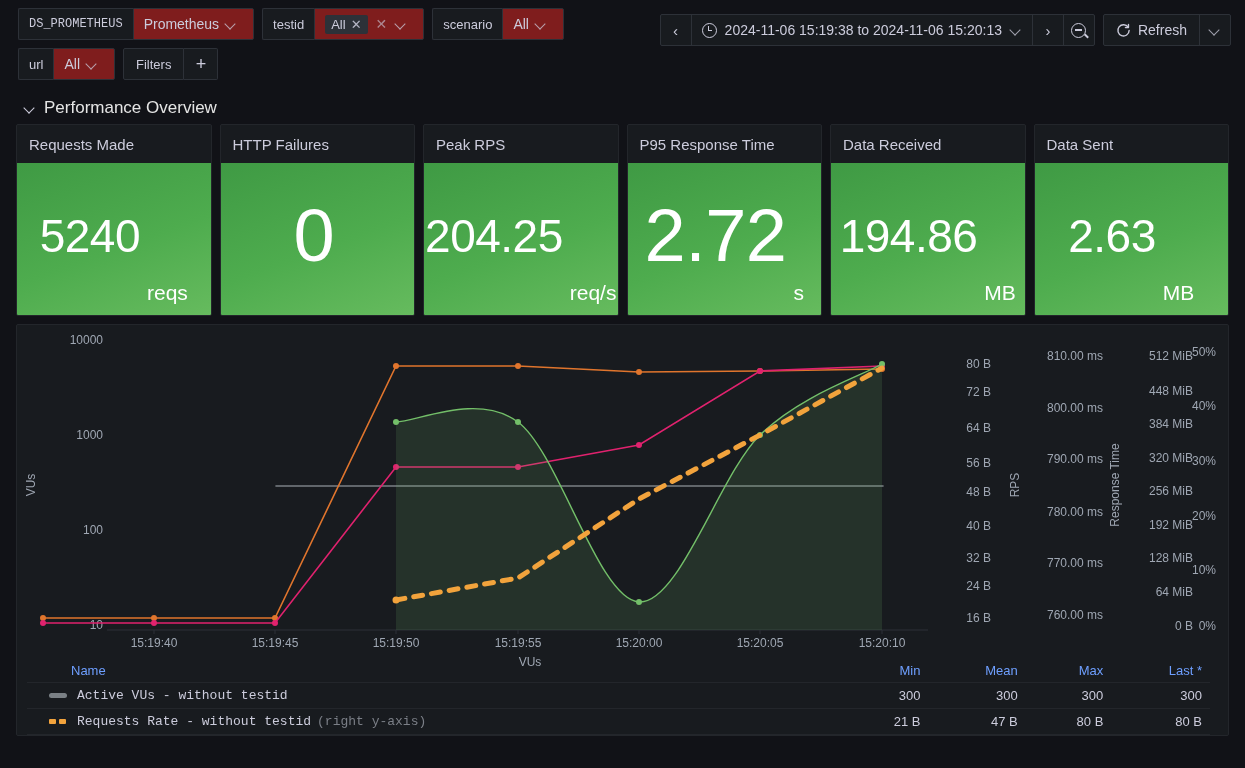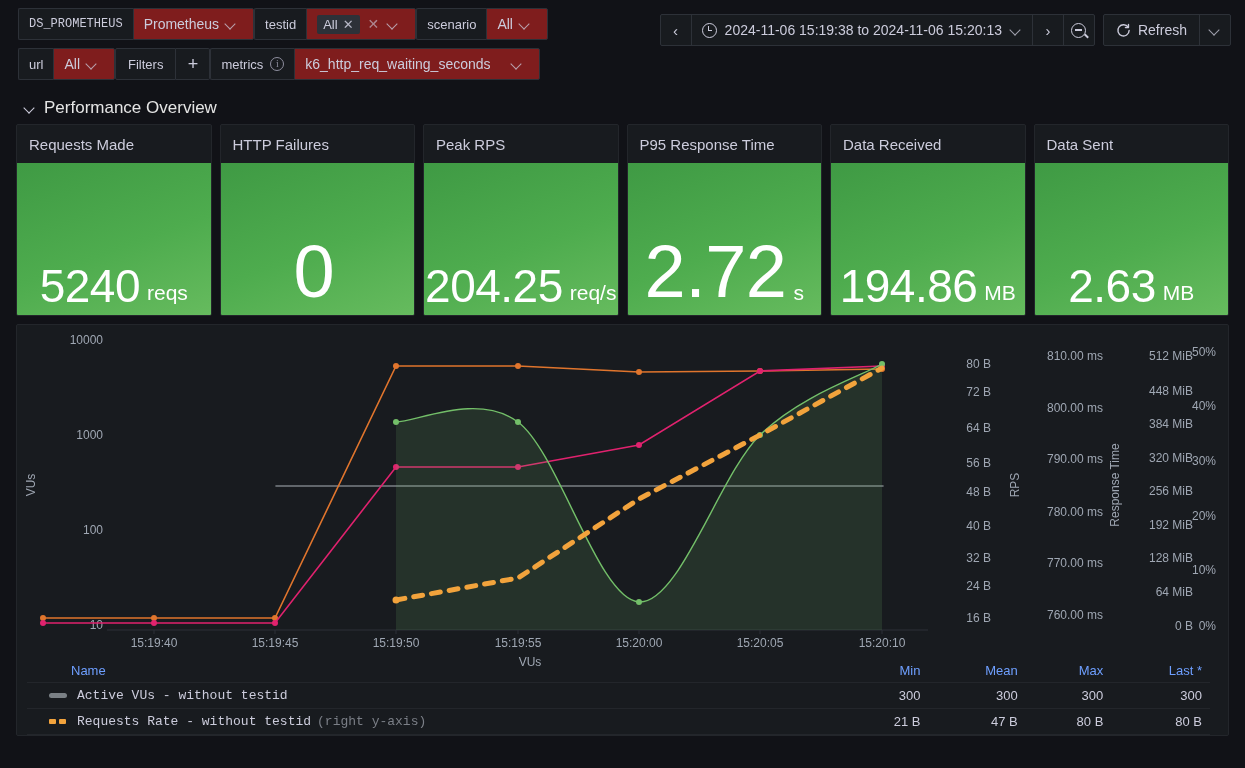--- a/index.html
+++ b/index.html
@@ -7,21 +7,21 @@
     width: 1245px; height: 768px;
     background: #111217;
     font-family: "Liberation Sans", sans-serif;
     color: #ccccdc;
     overflow: hidden;
   }
   * { box-sizing: border-box; }
 
   
   .submenu { padding: 8px 0 0 18px; }
-  .submenu-row { display: flex; align-items: center; margin-bottom: 8px; }
+  .submenu-row { display: flex; align-items: center; gap: 8px; margin-bottom: 8px; }
 
   .var-group { display: flex; align-items: stretch; height: 32px; }
   .var-label {
     background: #181b1f; border: 1px solid #2d3138; border-right: none;
     border-radius: 2px 0 0 2px; display: flex; align-items: center;
     padding: 0 10px; font-size: 13px; color: #ccccdc; white-space: nowrap;
   }
   .var-label.mono { font-family: "Liberation Mono", monospace; font-size: 12px; }
   .var-value {
     background: #7f1d1d; border: 1px solid #2d3138;
@@ -105,21 +105,21 @@
   
   .stats-row { display: flex; gap: 8px; padding: 0 16px; }
   .stat-panel {
     flex: 1; height: 192px; background: #181b1f; border: 1px solid #23262b;
     border-radius: 2px; display: flex; flex-direction: column; overflow: hidden;
   }
   .stat-title { height: 38px; display: flex; align-items: center; padding: 0 12px;
     font-size: 15px; color: #ccccdc; }
   .stat-body {
     flex: 1; background: linear-gradient(160deg, #3f9a44 0%, #4eac4e 55%, #66bb5e 100%);
-    display: flex; align-items: flex-end; justify-content: center; gap: 7px;
+    display: flex; align-items: center; justify-content: center; gap: 7px;
     padding-bottom: 6px;
   }
   .stat-value { font-size: 46px; color: #ffffff; font-weight: 400; line-height: 1; letter-spacing: -.5px; }
   .stat-unit  { font-size: 21px; color: #ffffff; line-height: 1; align-self: flex-end; padding-bottom: 6px; }
   .stat-body.big .stat-value { font-size: 74px; }
 
   
   .ts-panel {
     margin: 8px 16px 0 16px; height: 412px; background: #181b1f;
     border: 1px solid #23262b; border-radius: 2px; position: relative; overflow: hidden;
@@ -191,30 +191,20 @@
         <span>All</span>
         <span class="chev"></span>
       </div>
     </div>
 
     <div class="filters-wrap">
       <div class="btn-box">Filters</div>
       <div class="btn-plus">+</div>
     </div>
 
-    <div class="var-group">
-      <div class="var-label">
-        <span>metrics</span>
-        <span class="info-i" style="margin-left:7px;">i</span>
-      </div>
-      <div class="var-value wide">
-        <span>k6_http_req_waiting_seconds</span>
-        <span class="chev" style="margin-left:14px;"></span>
-      </div>
-    </div>
 
   </div>
 </div>
 
 <div class="timebar">
   <div class="tp-group">
     <div class="tp-btn">‹</div>
     <div class="tp-sep"></div>
     <div class="tp-main">
       <span class="clock"></span>

